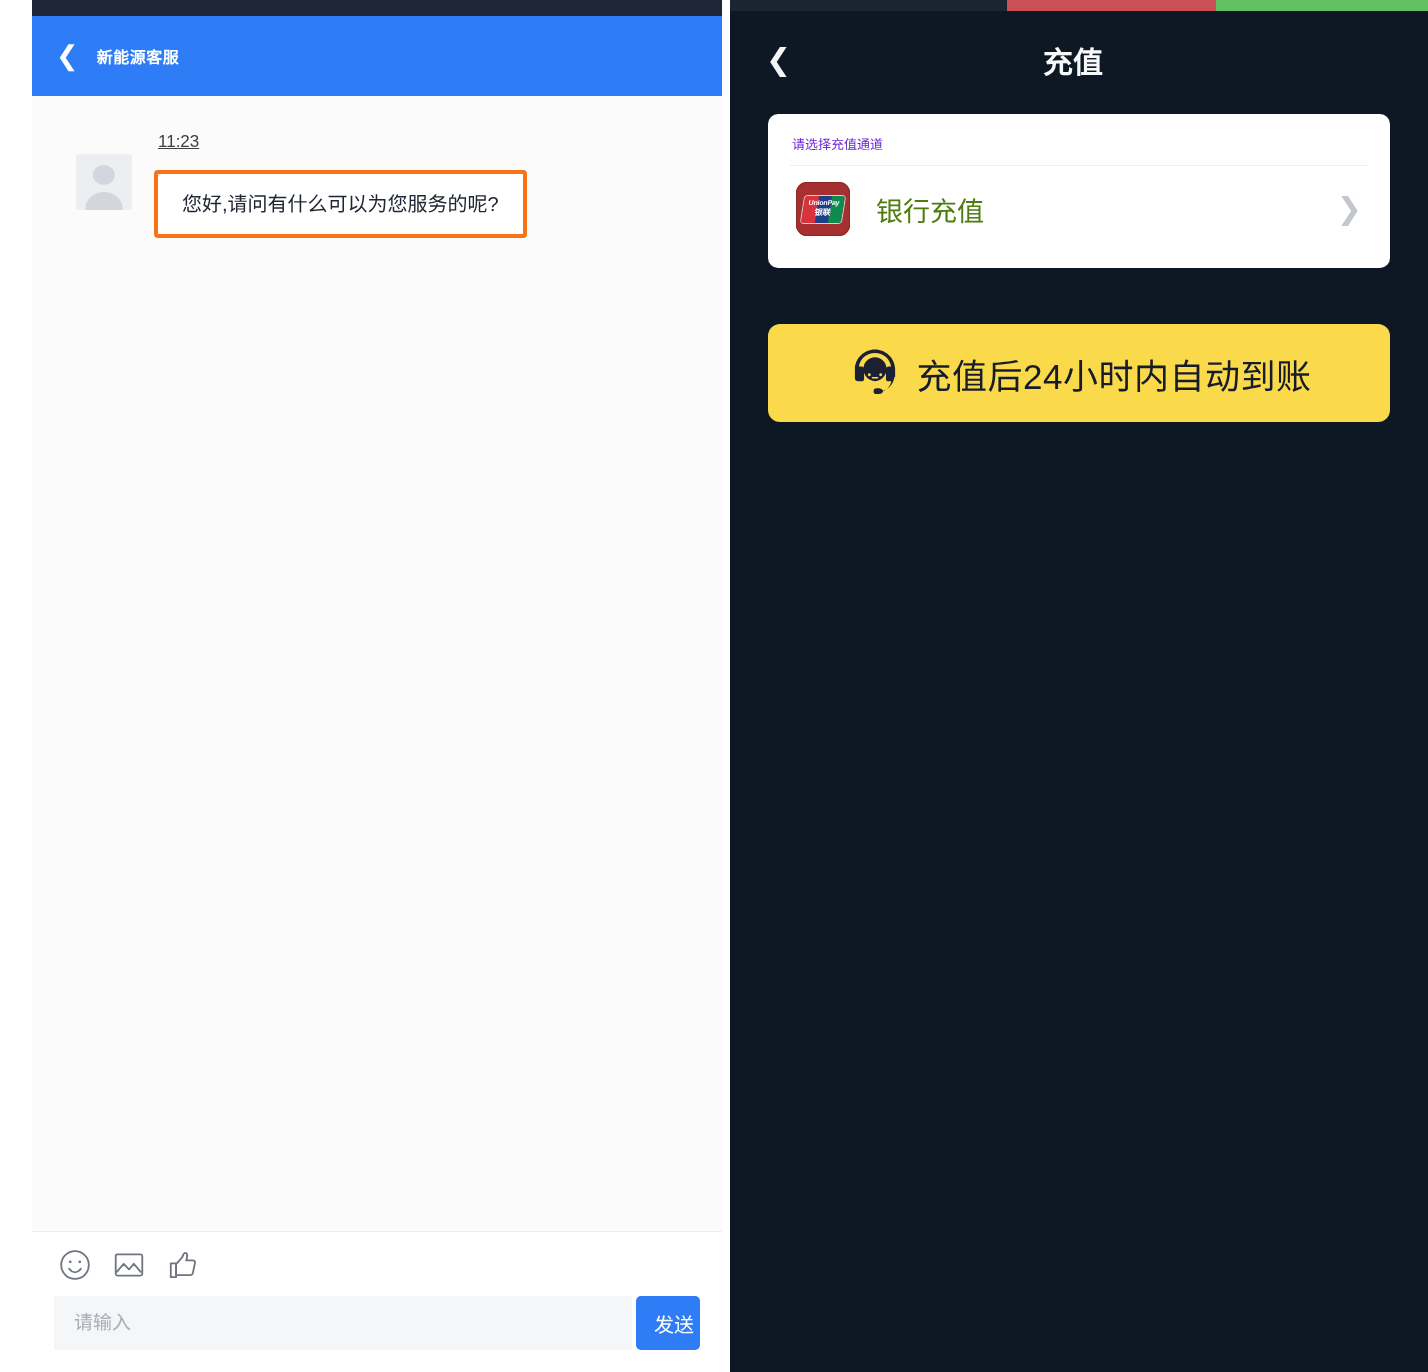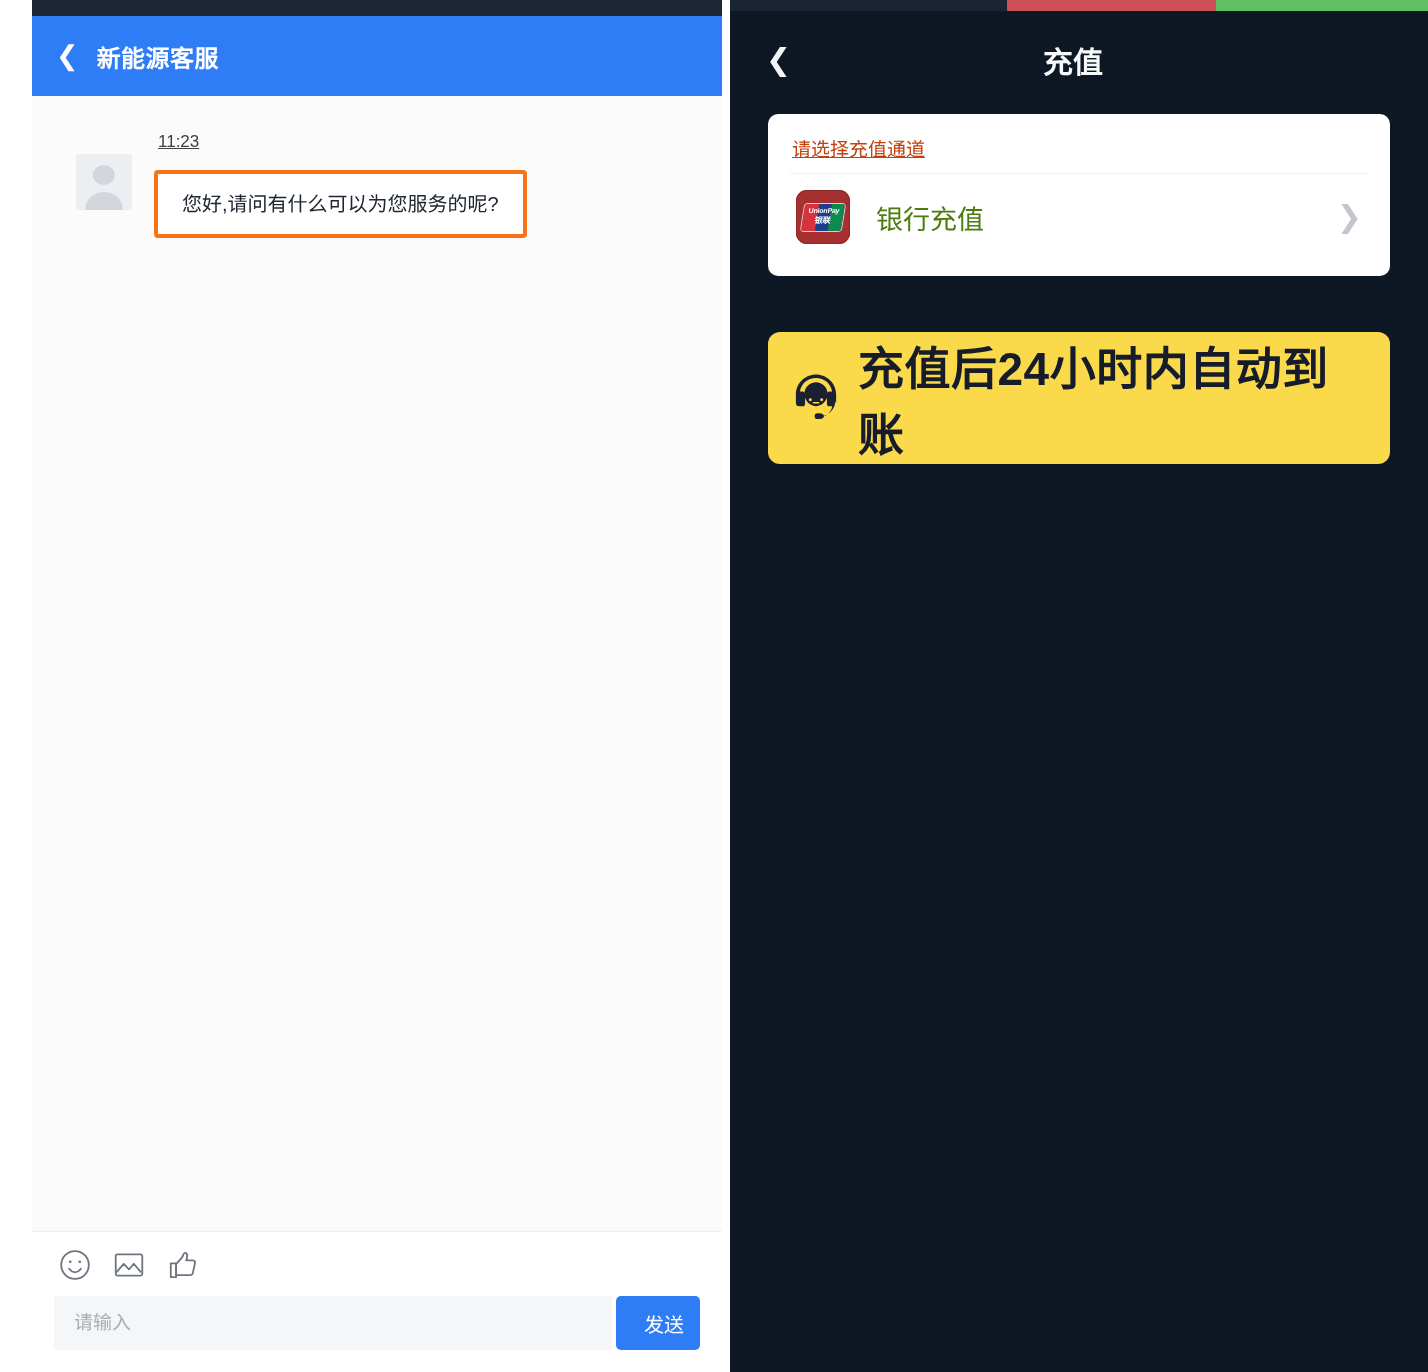--- a/index.html
+++ b/index.html
@@ -21,21 +21,21 @@
   .chat-header {
     flex:0 0 auto; height:80px; background:#2e7df7;
     display:flex; align-items:center; padding:0 0 0 24px;
   }
   .chat-back {
     color:#ffffff; font-size:27px; line-height:1;
     font-family:"DejaVu Sans",sans-serif; font-weight:500;
     margin-right:18px; cursor:pointer; transform:translateY(-1px);
   }
   .chat-title {
-    color:#ffffff; font-size:24px; font-weight:600; letter-spacing:.5px;
+    color:#ffffff; font-size:16px; font-weight:600; letter-spacing:.5px;
   }
   .chat-body { flex:1 1 auto; background:#fbfbfb; padding:36px 0 0 0; overflow:hidden; }
 
   .msg-row { display:flex; align-items:flex-start; padding-left:44px; }
   .msg-avatar {
     flex:0 0 auto; width:56px; height:56px; background:#eceef1;
     border-radius:3px; position:relative; overflow:hidden; margin-top:22px;
   }
   .msg-avatar .head {
     position:absolute; left:50%; top:19%; width:40%; height:36%;
@@ -63,21 +63,21 @@
     display:flex; align-items:center; gap:4px;
     padding:4px 22px 22px 22px;
   }
   .chat-input {
     flex:1 1 auto; height:54px; background:#f4f6f8; border:none; outline:none;
     font-size:19px; color:#2b3240; padding:0 20px;
     font-family:"Liberation Sans","DejaVu Sans",sans-serif;
   }
   .chat-input::placeholder { color:#a9aeb6; }
   .send-btn {
-    flex:0 0 auto; width:84px; height:54px; background:#2e7df7; color:#fff;
+    flex:0 0 auto; width:64px; height:54px; background:#2e7df7; color:#fff;
     border:none; border-radius:5px; font-size:20px; cursor:pointer;
     font-family:"Liberation Sans","DejaVu Sans",sans-serif;
     padding-left:12px;
   }
 
   
   .recharge-panel {
     position:absolute; left:730px; top:0; width:698px; height:1372px;
     background:#0e1724; display:flex; flex-direction:column;
   }
@@ -97,23 +97,22 @@
   .rc-title {
     position:absolute; left:0; right:12px; text-align:center;
     color:#f7f8fa; font-size:30px; font-weight:600; pointer-events:none;
   }
 
   .rc-card {
     margin:6px 38px 0 38px; background:#ffffff; border-radius:10px;
     padding:16px 22px 22px 22px;
   }
   .rc-card-label {
-    font-size:19px; color:#c2410c; padding:4px 2px 12px 2px;
+    font-size:13px; color:#6d28d9; padding:4px 2px 12px 2px;
     border-bottom:1px solid #eeeff1;
-    text-decoration:underline;
   }
   .rc-channel-row {
     display:flex; align-items:center; padding:16px 4px 10px 6px; cursor:pointer;
   }
   .unionpay-icon {
     flex:0 0 auto; width:54px; height:54px; border-radius:11px;
     background:#a5302f; display:flex; align-items:center; justify-content:center;
     box-shadow:inset 0 0 0 1px #8d2827;
   }
   .unionpay-icon .card {
@@ -147,21 +146,21 @@
   }
   .rc-banner-1 { margin-top:56px; min-height:98px; padding:0 20px; justify-content:center; }
   .rc-banner-2 {
     margin-top:46px; min-height:142px; padding:22px 18px; display:block;
     font-size:28px; line-height:1.45;
   }
   .headset {
     flex:0 0 auto; width:56px; height:56px; display:inline-block;
     vertical-align:-14px; margin-right:14px;
   }
-  .rc-banner-1 .banner-text { font-size:46px; font-weight:700; letter-spacing:.5px; }
+  .rc-banner-1 .banner-text { font-size:35px; font-weight:400; letter-spacing:.5px; }
   .rc-banner-2 .banner-text { font-size:28px; }
 </style>
 </head>
 <body>
 
 <div class="screen">
 
   <div class="chat-panel">
 
     <div class="chat-statusbar"></div>

